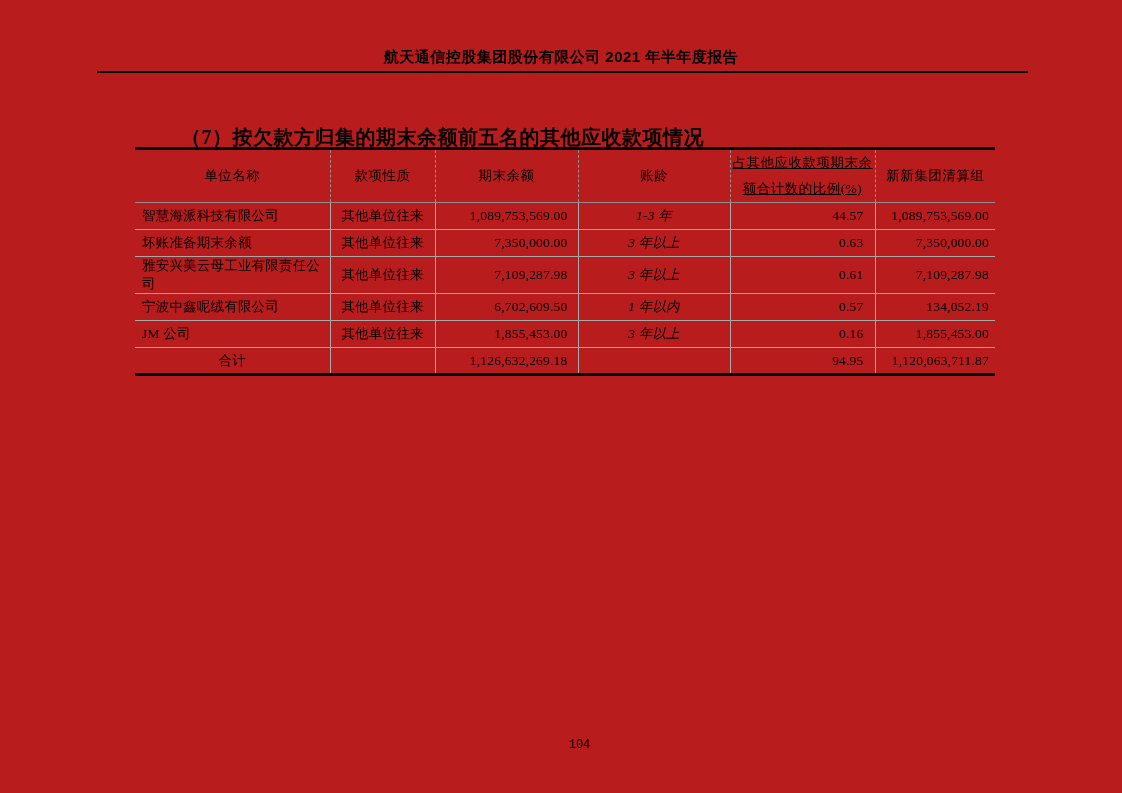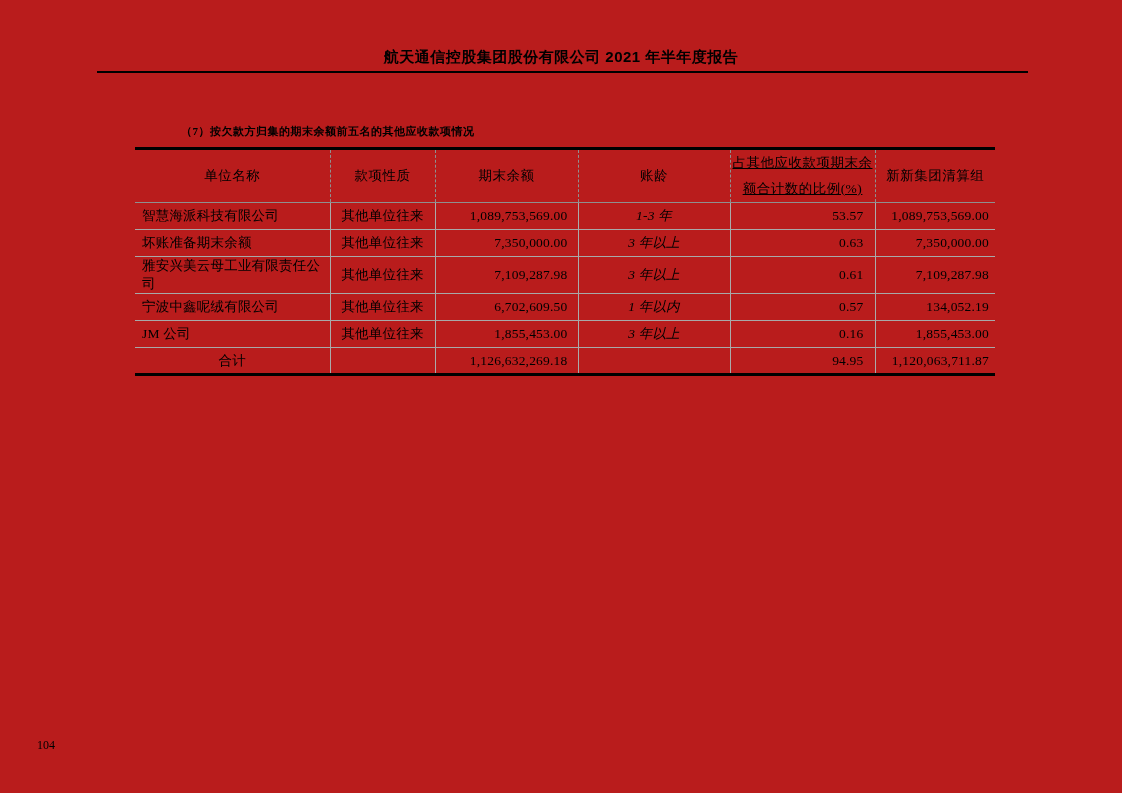--- a/index.html
+++ b/index.html
@@ -29,21 +29,21 @@
     top: 71px;
     left: 97px;
     width: 931px;
     height: 2px;
     background: #000000;
   }
   .section-title {
     position: absolute;
     top: 124px;
     left: 181px;
-    font-size: 11px;
+    font-size: 20px;
     font-weight: bold;
     font-family: "Liberation Serif", "DejaVu Serif", serif;
     letter-spacing: 0.5px;
   }
   table.report {
     position: absolute;
     top: 147px;
     left: 135px;
     width: 860px;
     border-collapse: collapse;
@@ -74,22 +74,23 @@
   td.cell-num    { text-align: right; padding-right: 10px; }
   td.cell-aging  { text-align: center; font-style: italic; }
   td.cell-ratio  { text-align: right; padding-right: 11px; }
   td.cell-bad    { text-align: right; padding-right: 6px; }
   td.cell-total-label { text-align: center; }
   .page-number {
     position: absolute;
     top: 738px;
     left: 0;
     width: 100%;
+    text-align: center;
     font-size: 12px;
-    font-family: Liberation Serif, serif;
+    font-family: Liberation Mono, monospace;
     padding-left: 37px;
   }
 </style>
 </head>
 <body>
 
 <div class="page">
 
   <div class="doc-header">航天通信控股集团股份有限公司 2021 年半年度报告</div>
   <div class="header-rule"></div>
@@ -117,21 +118,21 @@
         </th>
         <th>新新集团清算组</th>
       </tr>
     </thead>
     <tbody>
       <tr>
         <td class="cell-name">智慧海派科技有限公司</td>
         <td class="cell-nature">其他单位往来</td>
         <td class="cell-num">1,089,753,569.00</td>
         <td class="cell-aging">1-3 年</td>
-        <td class="cell-ratio">53.57</td>
+        <td class="cell-ratio">44.57</td>
         <td class="cell-bad">1,089,753,569.00</td>
       </tr>
       <tr>
         <td class="cell-name">坏账准备期末余额</td>
         <td class="cell-nature">其他单位往来</td>
         <td class="cell-num">7,350,000.00</td>
         <td class="cell-aging">3 年以上</td>
         <td class="cell-ratio">0.63</td>
         <td class="cell-bad">7,350,000.00</td>
       </tr>

